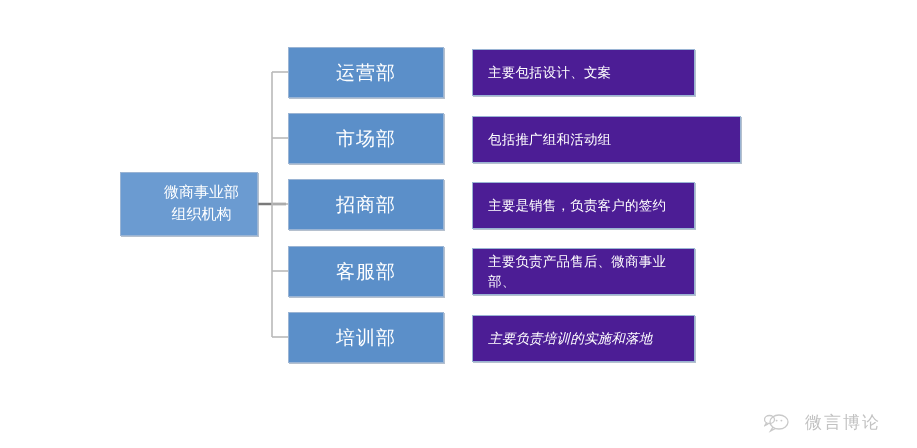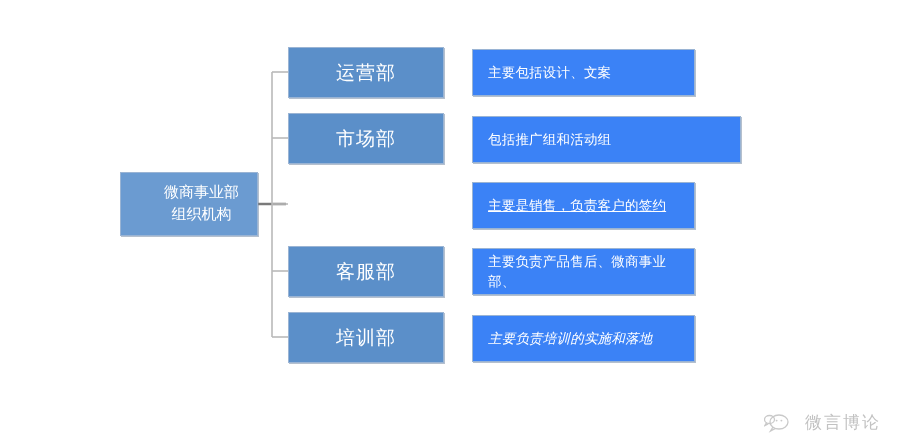--- a/index.html
+++ b/index.html
@@ -55,21 +55,21 @@
 
   .dept-node {
     background: #5b8fc9;
     justify-content: center;
     text-align: center;
     font-size: 19px;
     letter-spacing: 1px;
   }
 
   .desc-node {
-    background: #3b82f6;
+    background: #4c1d95;
     justify-content: flex-start;
     padding-left: 15px;
     padding-right: 8px;
     font-size: 13.5px;
     line-height: 1.45;
     letter-spacing: 0.2px;
   }
 
   .desc-node.two-line {
     align-items: center;
@@ -120,38 +120,41 @@
   </div>
 
   <div class="node dept-node" style="left:288px; top:47px; width:156px; height:51px;">
     <span>运营部</span>
   </div>
 
   <div class="node dept-node" style="left:288px; top:113px; width:156px; height:51px;">
     <span>市场部</span>
   </div>
 
+  <div class="node dept-node" style="left:288px; top:179px; width:156px; height:51px;">
+    <span>招商部</span>
+  </div>
 
   <div class="node dept-node" style="left:288px; top:246px; width:156px; height:51px;">
     <span>客服部</span>
   </div>
 
   <div class="node dept-node" style="left:288px; top:312px; width:156px; height:51px;">
     <span>培训部</span>
   </div>
 
   <div class="node desc-node" style="left:472px; top:49px; width:223px; height:47px;">
     <span>主要包括设计、文案</span>
   </div>
 
   <div class="node desc-node" style="left:472px; top:116px; width:269px; height:47px;">
     <span>包括推广组和活动组</span>
   </div>
 
-  <div class="node desc-node" style="left:472px; top:182px; width:223px; height:47px;text-decoration:underline;">
+  <div class="node desc-node" style="left:472px; top:182px; width:223px; height:47px;">
     <span>主要是销售，负责客户的签约</span>
   </div>
 
   <div class="node desc-node two-line" style="left:472px; top:248px; width:223px; height:47px;">
     <div>
       <div>主要负责产品售后、微商事业部、</div>
     </div>
   </div>
 
   <div class="node desc-node" style="left:472px; top:315px; width:223px; height:47px;font-style:italic;">

